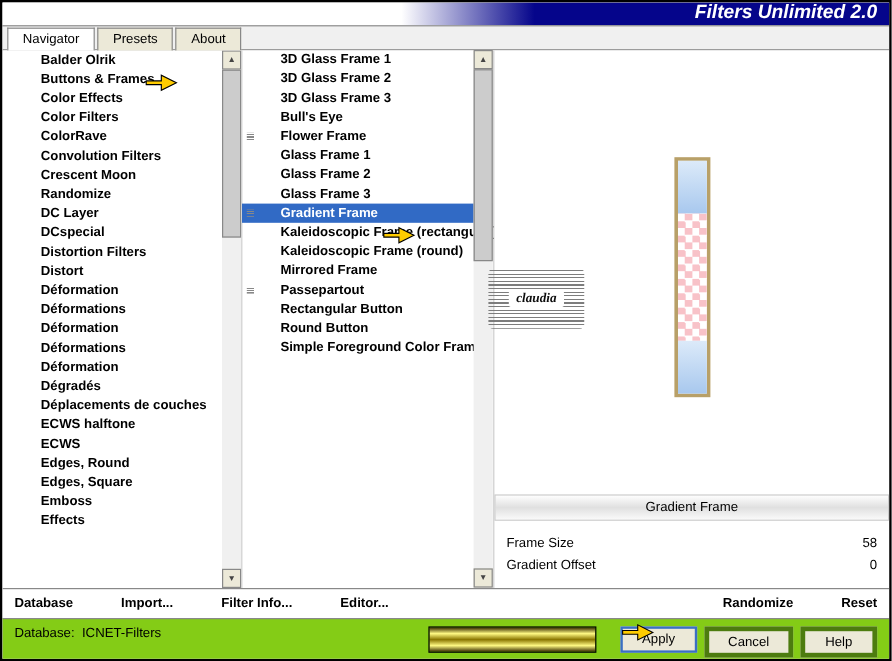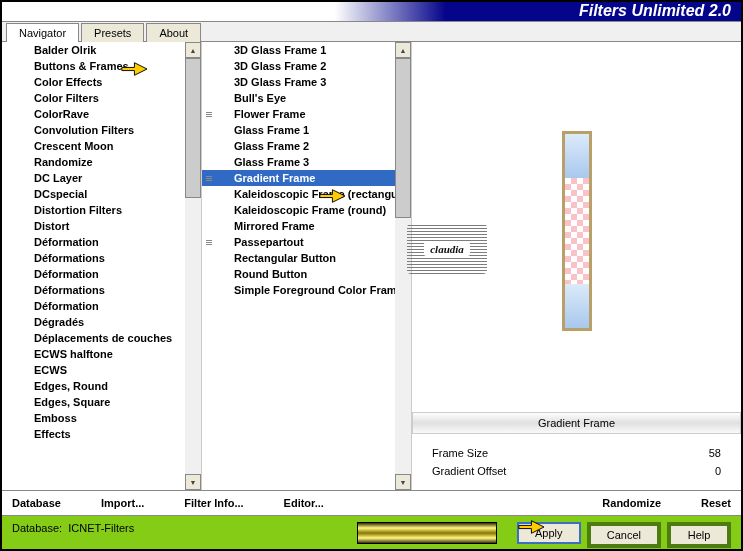--- a/index.html
+++ b/index.html
@@ -20,21 +20,21 @@
 .scroll-track { position: absolute; right: 0; top: 0; width: 16px; height: 100%; background: #f0f0f0; }
 .scroll-btn { width: 16px; height: 16px; background: #ece9d8; border: 1px solid #888; display: flex; align-items: center; justify-content: center; font-size: 7px; color: #444; }
 .scroll-btn.top { position: absolute; top: 0; }
 .scroll-btn.bot { position: absolute; bottom: 0; }
 .thumb { position: absolute; left: 0; width: 16px; background: #ccc; border: 1px solid #888; }
 .preview-area { flex: 1; display: flex; align-items: center; justify-content: center; position: relative; }
 .preview-box { width: 30px; height: 200px; border: 3px solid #b8a068; background: #fff; display: flex; flex-direction: column; margin-top: 8px; }
 .pv-top, .pv-bot { height: 44px; background: linear-gradient(#dceaf9,#a8c8ee); }
 .pv-mid { flex: 1; background: repeating-conic-gradient(#f8c2c8 0 25%, #fff 0 50%) 0 0/12px 12px; }
 .preview-title { width: 100%; padding: 4px 8px; background: linear-gradient(#fefefe,#e0e0e0,#fafafa); border: 1px solid #ccc; text-align: center; }
-.params { padding: 10px 20px; }
+.params { padding: 10px 10px; }
 .param-row { display: flex; justify-content: space-between; padding: 3px 0; }
 .btnbar1 { display: flex; border-top: 1px solid #888; padding: 6px 10px; gap: 40px; background: #fff; }
 .btnbar1 .lnk { font-weight: bold; color: #000; cursor: pointer; }
 .btnbar1 .sp { flex: 1; }
 .footer { background: #84cc16; border-top: 1px solid #888; padding: 6px 10px; display: flex; align-items: flex-start; }
 .foot-info { flex: 1; font-size: 11px; }
 .foot-label { color: #000; }
 .gold-bar { width: 140px; height: 22px; background: linear-gradient(#3b2f00,#fff983 25%,#8a7600 50%,#fff983 75%,#3b2f00); border: 1px solid #000; margin-right: 10px; position: relative; }
 .btn { padding: 3px 16px; border: 4px solid #4d7c0f; background: #ece9d8; margin-left: 6px; cursor: pointer; min-width: 64px; text-align: center; }
 .btn.primary { border: 2px solid #3a6fc4; margin-left: 10px; }

